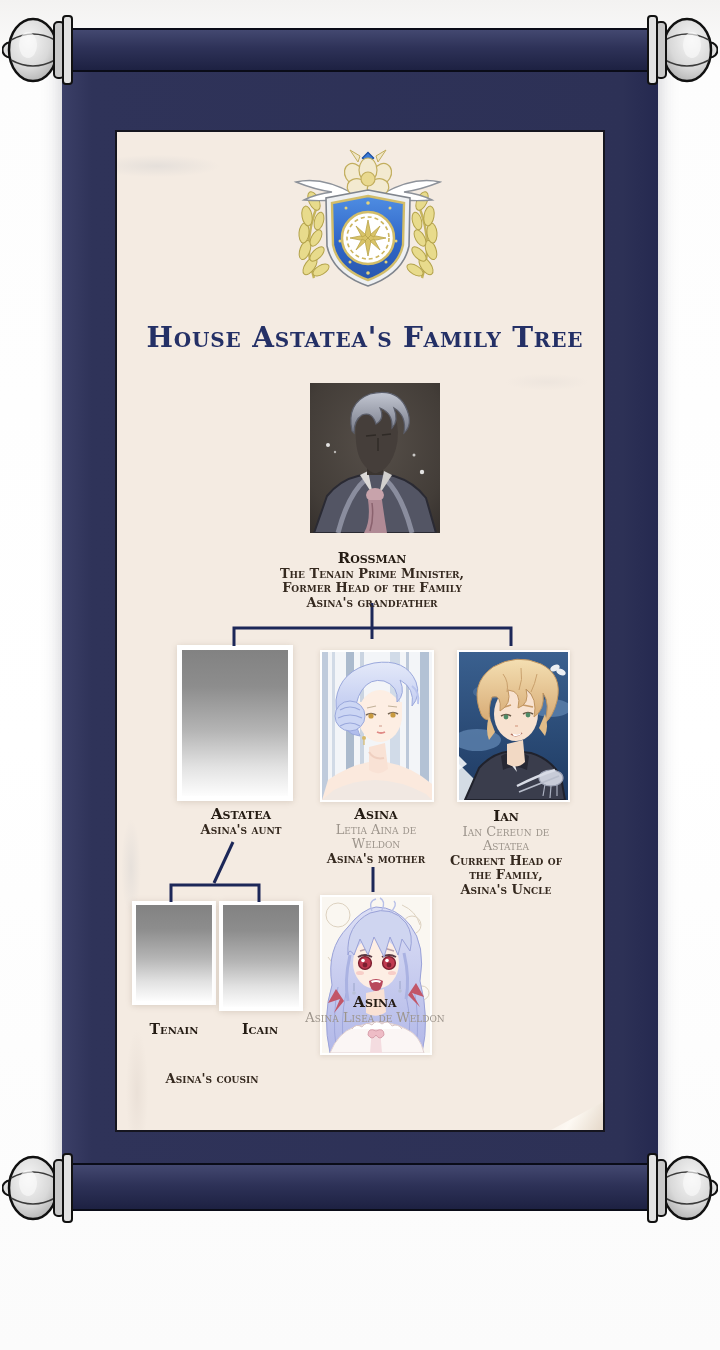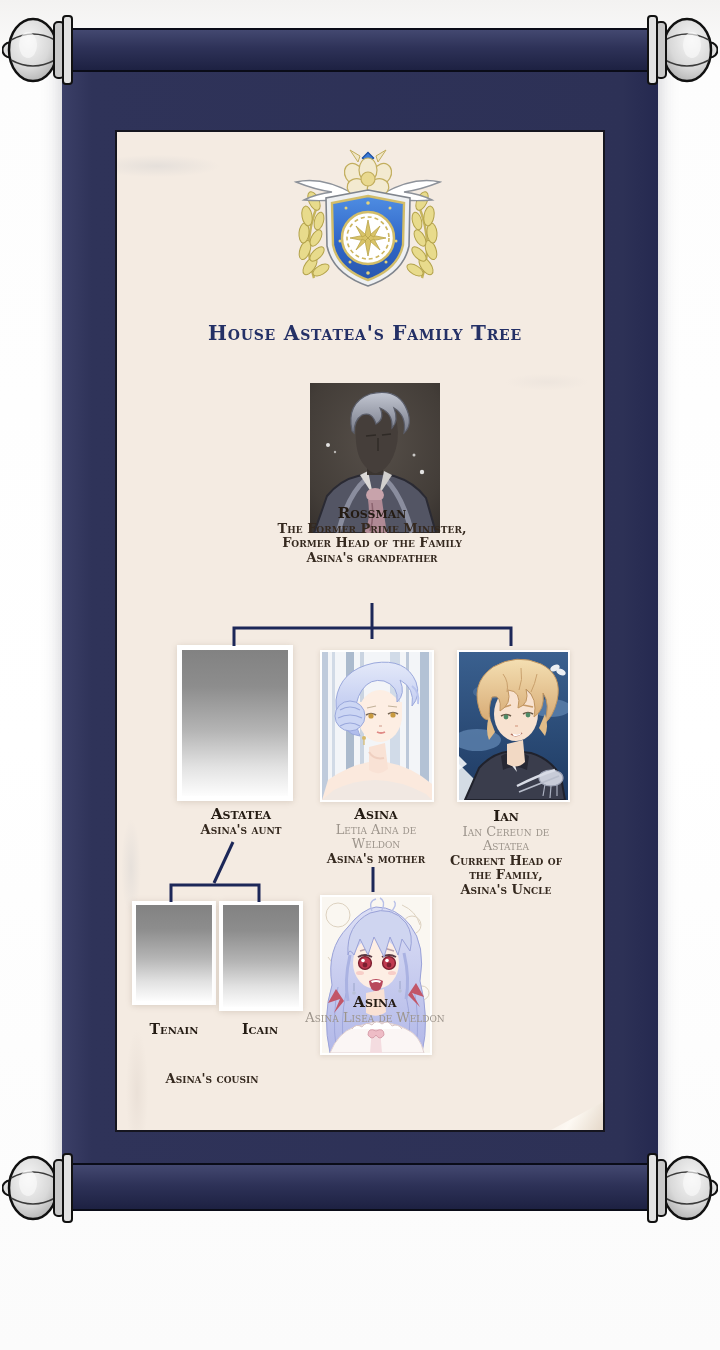--- a/index.html
+++ b/index.html
@@ -21,21 +21,21 @@
     background-image:
       radial-gradient(90px 16px at 40px 34px, rgba(150,162,178,.16), transparent 70%),
       radial-gradient(14px 70px at 14px 736px, rgba(150,160,175,.14), transparent 70%),
       radial-gradient(16px 90px at 20px 960px, rgba(165,150,140,.12), transparent 70%),
       radial-gradient(60px 12px at 430px 250px, rgba(160,160,170,.08), transparent 70%);}
   .curl{position:absolute;right:0;bottom:0;width:52px;height:28px;
     background:linear-gradient(300deg,#e5d8c9 0%,#fdf9f3 55%,#f4ebe2 100%);
     clip-path:polygon(100% 0,100% 100%,0 100%);}
   
   .label{position:absolute;text-align:center;font-variant:small-caps;z-index:6;line-height:1.12;}
-  .title{font-size:20px;font-weight:600;color:#243066;letter-spacing:.8px;}
+  .title{font-size:28px;font-weight:600;color:#243066;letter-spacing:.8px;}
   .name{display:block;font-weight:700;font-size:15px;color:#241b13;}
   .sub{display:block;font-size:13px;font-weight:600;color:#35291f;}
   .muted{display:block;font-size:13px;font-weight:500;color:#9c948b;}
   
   .pbox{position:absolute;z-index:3;}
   .pbox svg{display:block;}
   .framed{border:2px solid #fff;box-shadow:0 1px 5px rgba(120,100,80,.18);}
   .gray{background:linear-gradient(180deg,#828282 0%,#8d8d8d 25%,#b4b4b4 55%,#e2e2e2 80%,#fdfdfd 100%);
     border:5px solid #fff;box-shadow:0 1px 6px rgba(120,100,80,.22);box-sizing:border-box;}
   .gray.small{border-width:4px;}
@@ -234,23 +234,23 @@
           <path d="M72 52 L81 51"></path>
           <path d="M68 55 L68 68"></path>
       </g>
       <path d="M42 48 Q36 20 60 11 Q88 4 97 27 Q103 42 94 50 Q97 33 84 25 Q89 38 82 45 Q83 30 70 25 Q75 36 66 41 Q62 28 52 32 Q44 37 44 50 Z" fill="url(#rossHair)" stroke="#5b5e6a" stroke-width="1.2"></path>
       <ellipse cx="65" cy="112" rx="9" ry="7" fill="#c8a3ab"></ellipse>
       <path d="M58 117 Q61 138 54 150 L77 150 Q74 132 72 117 Z" fill="#b08a95"></path>
       <path d="M62 120 Q64 136 60 148" stroke="#8a626e" stroke-width="1.5" fill="none"></path>
     </svg>
   </div>
 
-  <div class="label" style="left:222px;top:505px;width:300px">
+  <div class="label" style="left:222px;top:550px;width:300px">
     <span class="name">Rossman</span>
-    <span class="sub">The Former Prime Minister,</span>
+    <span class="sub">The Tenain Prime Minister,</span>
     <span class="sub">Former Head of the Family</span>
     <span class="sub">Asina's grandfather</span>
   </div>
 
   <div class="pbox gray" style="left:177px;top:645px;width:116px;height:156px"></div>
 
   <div class="pbox framed" style="left:320px;top:650px">
     <svg width="110" height="148" viewBox="0 0 110 148">
       <defs>
         <linearGradient id="letiaHair" x1="0" y1="0" x2="0" y2="1">

